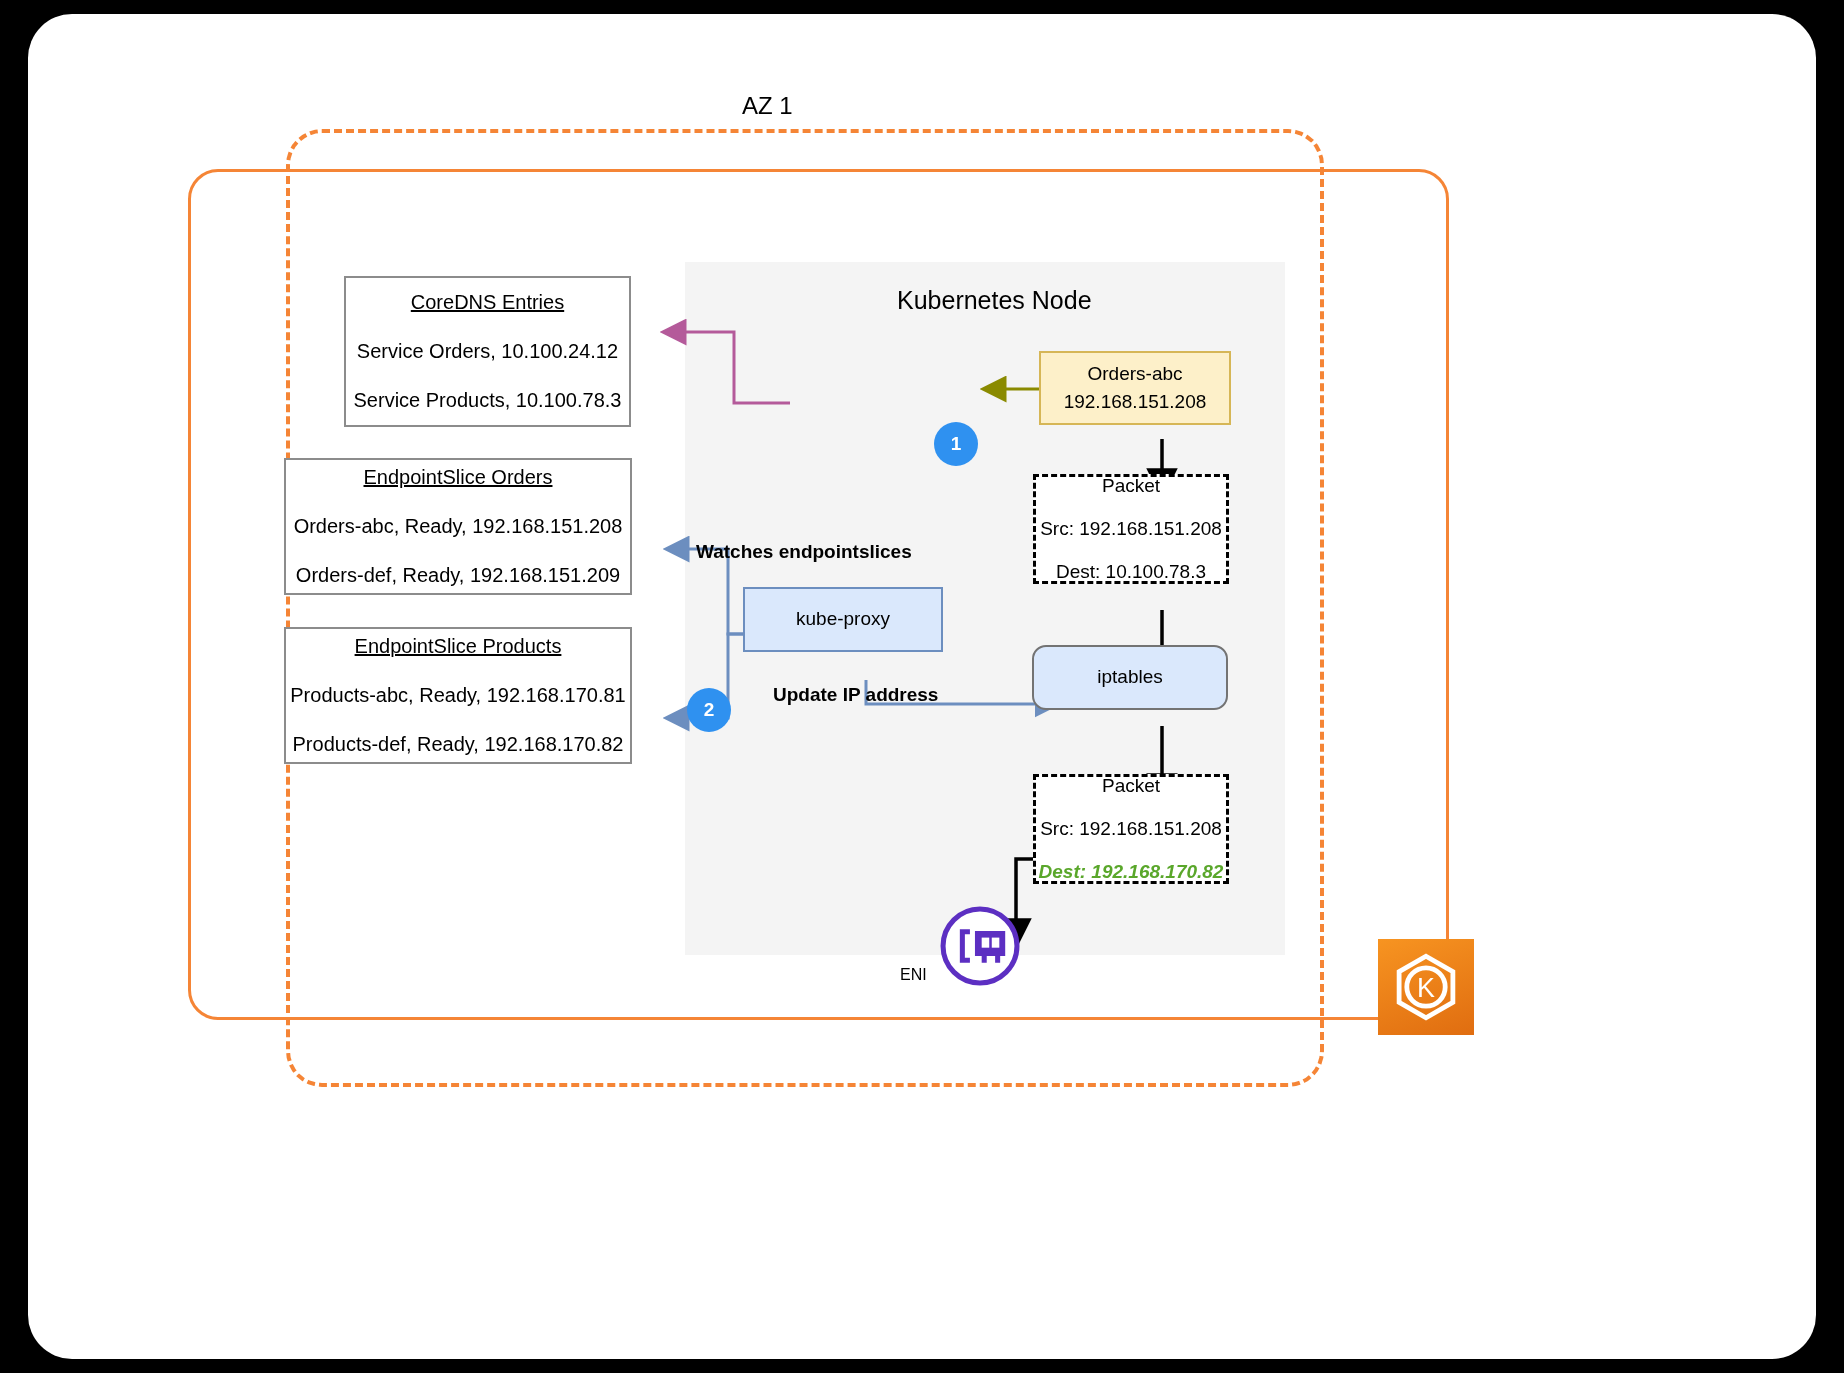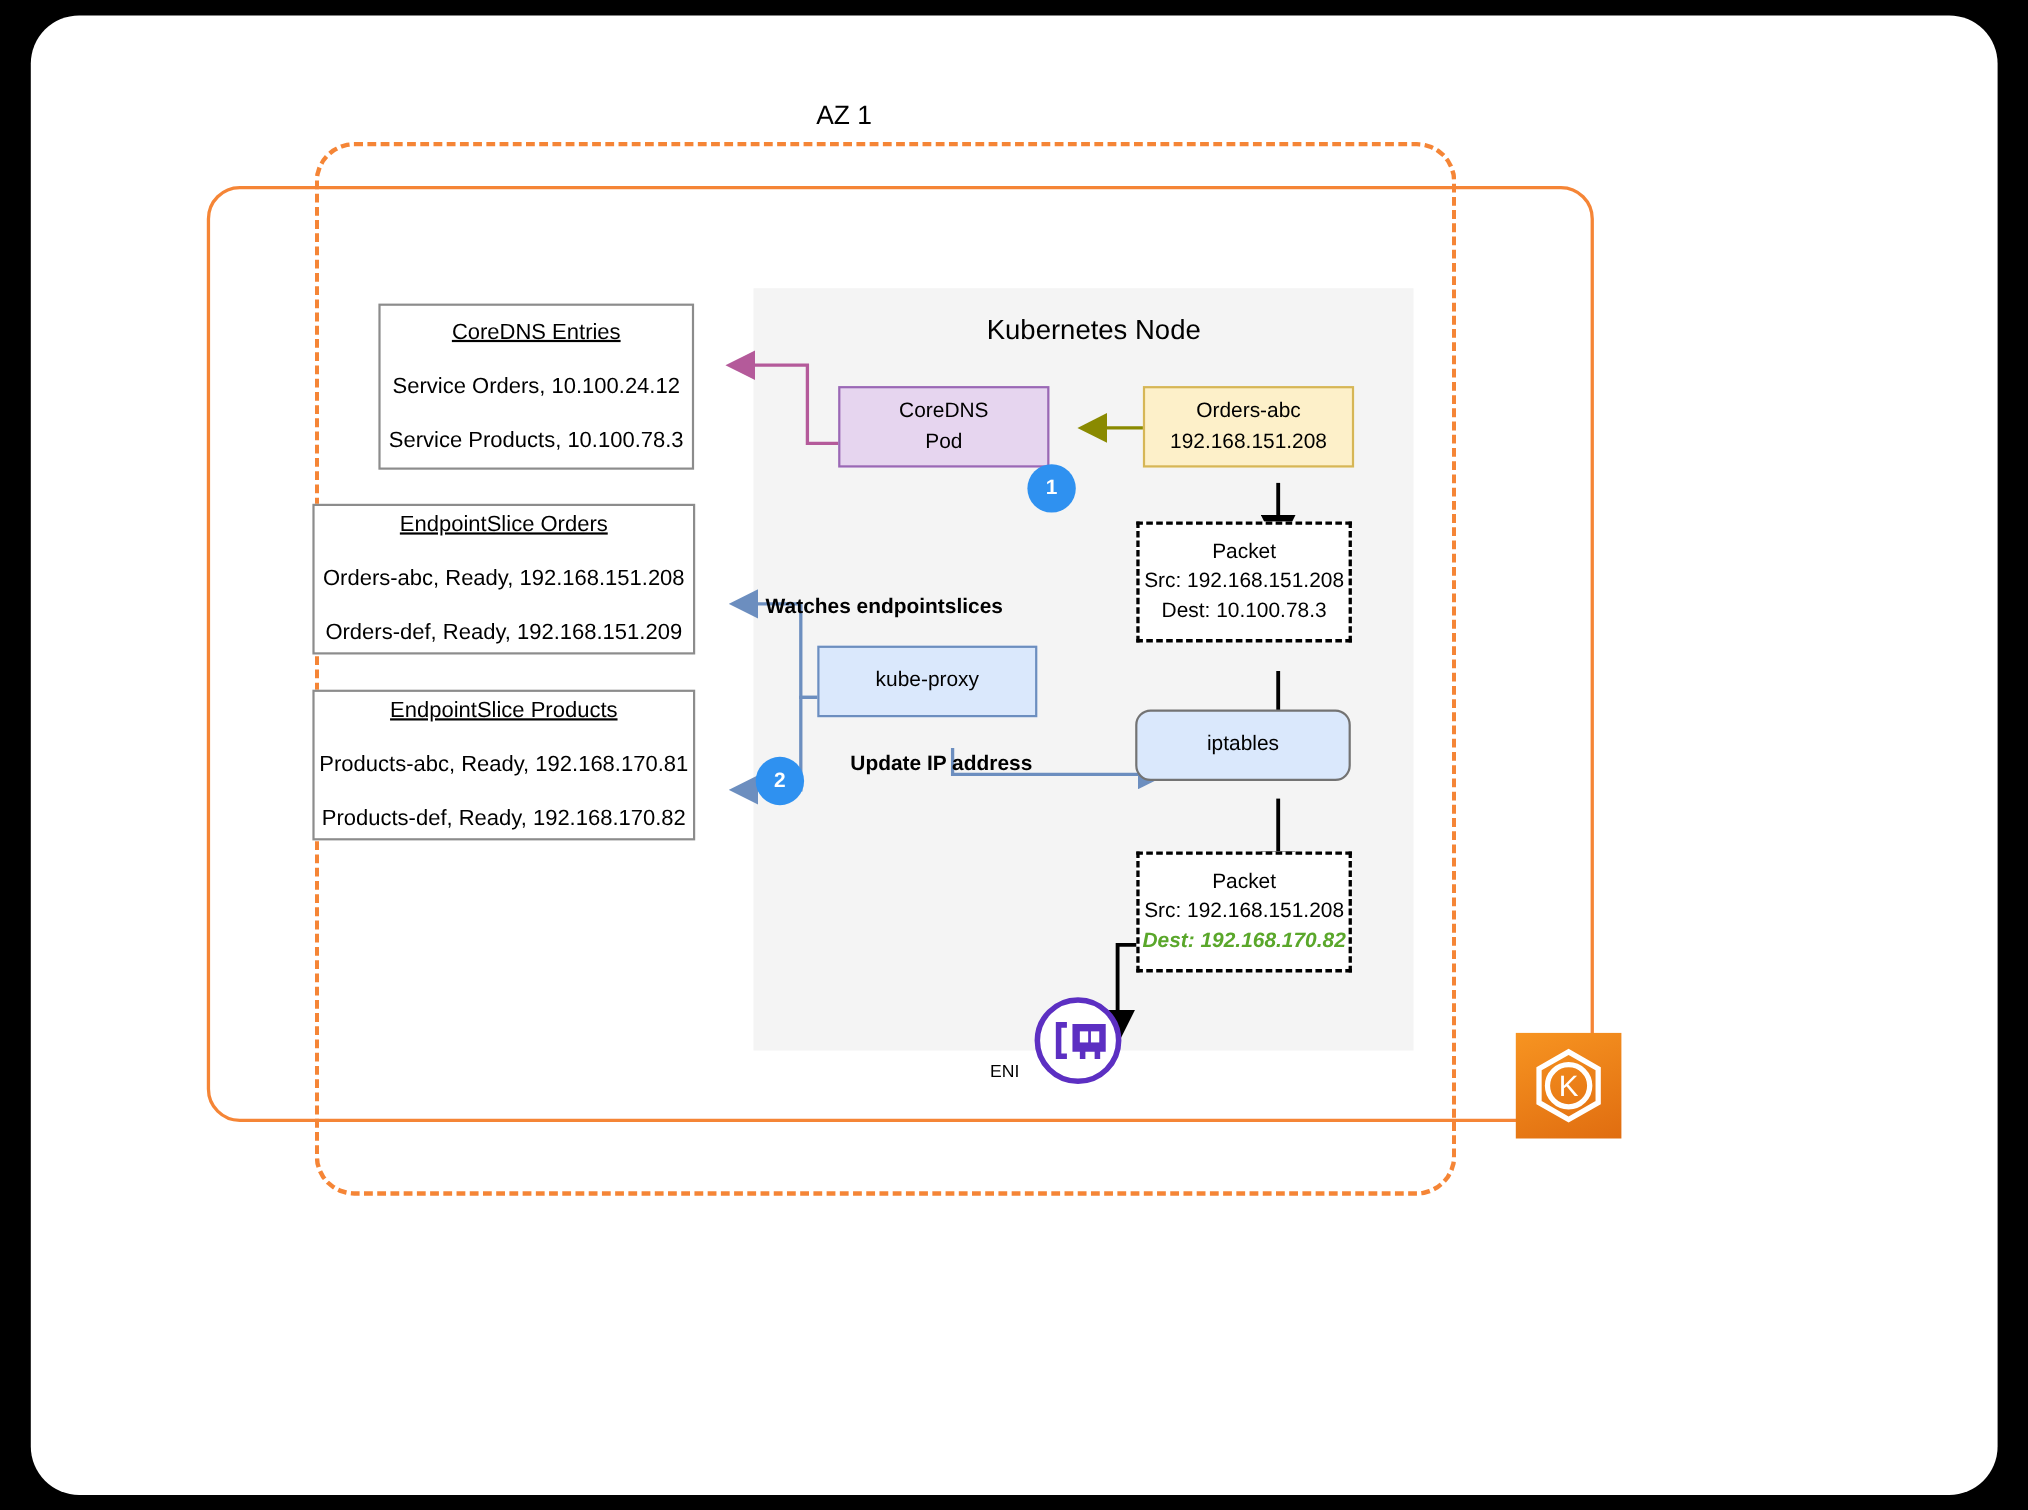--- a/index.html
+++ b/index.html
@@ -31,21 +31,21 @@
                display:flex;flex-direction:column;align-items:center;justify-content:center;box-sizing:border-box;}
   .orders-pod{position:absolute;left:1011px;top:337px;width:192px;height:74px;background:#fdf0c9;border:2px solid #d6b656;
               display:flex;flex-direction:column;align-items:center;justify-content:center;box-sizing:border-box;}
   .kube-proxy{position:absolute;left:715px;top:573px;width:200px;height:65px;background:#dae8fc;border:2px solid #6c8ebf;
               display:flex;align-items:center;justify-content:center;box-sizing:border-box;}
   .iptables{position:absolute;left:1004px;top:631px;width:196px;height:65px;background:#dae8fc;border:2px solid #737373;
             border-radius:14px;display:flex;align-items:center;justify-content:center;box-sizing:border-box;}
 
   
   .packet{position:absolute;width:196px;height:110px;background:#ffffff;border:3px dashed #000;box-sizing:border-box;
-          display:flex;flex-direction:column;align-items:center;justify-content:center;gap:5px;}
+          display:flex;flex-direction:column;align-items:center;justify-content:center;gap:21px;}
   .packet div{font-size:19px;}
   .packet .dest-green{color:#5aa72b;font-style:italic;font-weight:bold;}
 
   
   .step{position:absolute;width:44px;height:44px;border-radius:50%;background:#2f91f0;color:#fff;
         display:flex;align-items:center;justify-content:center;font-size:19px;font-weight:bold;}
 
   
   .eni-icon{position:absolute;left:910px;top:890px;width:84px;height:84px;}
   .eni-text{left:872px;top:952px;font-size:16px;}
@@ -116,24 +116,20 @@
       <div class="brow">Orders-abc, Ready, 192.168.151.208</div>
       <div class="brow">Orders-def, Ready, 192.168.151.209</div>
     </div>
 
     <div class="infobox" style="left:256px;top:613px;width:348px;height:137px;">
       <div class="bhead">EndpointSlice Products</div>
       <div class="brow">Products-abc, Ready, 192.168.170.81</div>
       <div class="brow">Products-def, Ready, 192.168.170.82</div>
     </div>
 
-    <div class="coredns-pod">
-      <div class="boxlabel">CoreDNS</div>
-      <div class="boxlabel">Pod</div>
-    </div>
 
     <div class="orders-pod">
       <div class="boxlabel">Orders-abc</div>
       <div class="boxlabel">192.168.151.208</div>
     </div>
 
     <div class="kube-proxy">
       <div class="boxlabel">kube-proxy</div>
     </div>
 

